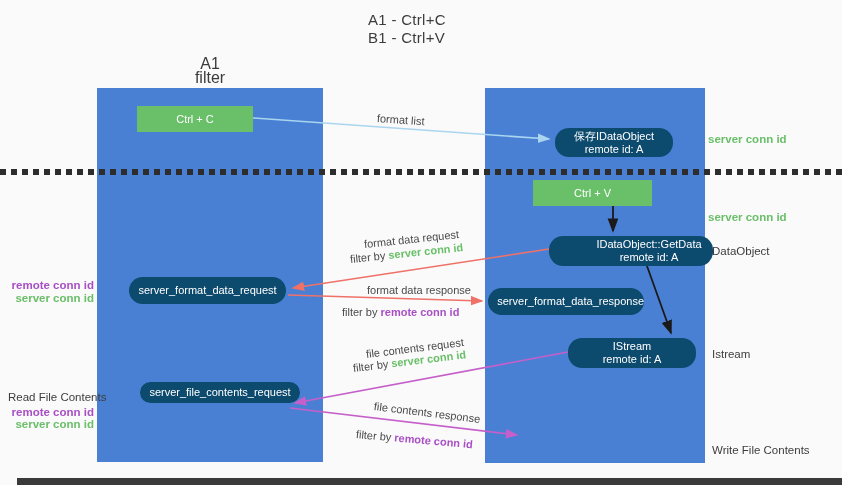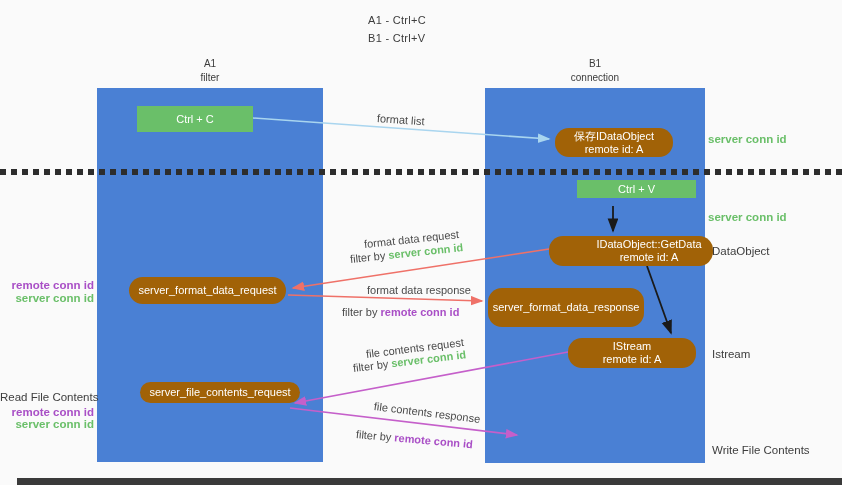--- a/index.html
+++ b/index.html
@@ -7,33 +7,33 @@
   #canvas{
     position:relative; width:842px; height:485px; margin:0 auto;
     background:#fafafa; overflow:hidden;
     font-family:"Liberation Sans", sans-serif;
   }
   .lane{
     position:absolute; background:#4a80d4; z-index:1;
   }
   .lane-header{
     position:absolute; z-index:3; text-align:center;
-    font-size:10px; color:#3b3b3b; line-height:14px;
+    font-size:16px; color:#3b3b3b; line-height:14px;
   }
   .title{
-    position:absolute; z-index:3; font-size:11px; color:#3c3c3c; line-height:18px;
+    position:absolute; z-index:3; font-size:15px; color:#3c3c3c; line-height:18px;
     letter-spacing:0.3px;
   }
   .node{
     position:absolute; z-index:3; color:#ffffff; text-align:center;
     display:flex; flex-direction:column; justify-content:center;
     font-size:11px; line-height:13px;
   }
   .node.green{ background:#6abf69; }
-  .node.orange{ background:#a16207;border-radius:14px; }
+  .node.orange{ background:#0c4a6e;border-radius:14px; }
   .side-label{
     position:absolute; z-index:3; font-size:11.5px; color:#3d3d3d; white-space:nowrap;
   }
   .side-label.green{ color:#6abf69; font-weight:bold; }
   .left-label-block{
     position:absolute; z-index:3; text-align:right; white-space:nowrap;
     font-size:11.5px; line-height:12.5px;
   }
   .left-label-block .dark{ color:#3d3d3d; }
   .left-label-block .green{ color:#6abf69; font-weight:bold; }
@@ -56,24 +56,20 @@
 <div id="canvas">
 
   <div class="title" style="left:368px; top:11px;">
     <div>A1 - Ctrl+C</div>
     <div>B1 - Ctrl+V</div>
   </div>
 
   <div class="lane-header" style="left:160px; top:57px; width:100px;">
     <div>A1</div>
     <div>filter</div>
-  </div>
-  <div class="lane-header" style="left:545px; top:57px; width:100px;">
-    <div>B1</div>
-    <div>connection</div>
   </div>
 
   <div class="lane" style="left:97px; top:88px; width:226px; height:374px;"></div>
   <div class="lane" style="left:485px; top:88px; width:220px; height:375px;"></div>
 
   <svg id="arrows" width="842" height="485">
     <defs>
       <marker id="mBlue" markerWidth="9" markerHeight="8" refX="7" refY="3" orient="auto">
           <path d="M0,0 L8,3 L0,6 Z" fill="#a9d5ef"></path>
         </marker>
@@ -104,47 +100,47 @@
     <div>server_format_data_request</div>
   </div>
   <div class="node orange" style="left:128px; top:382px; width:160px; height:21px;margin-left:12px;">
     <div>server_file_contents_request</div>
   </div>
 
   <div class="node orange" style="left:555px; top:128px; width:118px; height:29px;">
     <div>保存IDataObject</div>
     <div>remote id: A</div>
   </div>
-  <div class="node green" style="left:577px; top:180px; width:119px; height:18px;">
+  <div class="node green" style="left:533px; top:180px; width:119px; height:26px;">
     <div>Ctrl + V</div>
   </div>
   <div class="node orange" style="left:549px; top:236px; width:128px; height:30px;padding-left:36px;">
     <div>IDataObject::GetData</div>
     <div>remote id: A</div>
   </div>
-  <div class="node orange" style="left:488px; top:288px; width:156px; height:39px;">
+  <div class="node orange" style="left:488px; top:288px; width:156px; height:27px;text-align:right;">
     <div>server_format_data_response</div>
   </div>
   <div class="node orange" style="left:568px; top:338px; width:128px; height:30px;">
     <div>IStream</div>
     <div>remote id: A</div>
   </div>
 
   <div class="side-label green" style="left:708px; top:133px;">server conn id</div>
   <div class="side-label green" style="left:708px; top:211px;">server conn id</div>
   <div class="side-label" style="left:712px; top:245px;">DataObject</div>
   <div class="side-label" style="left:712px; top:348px;">Istream</div>
   <div class="side-label" style="left:712px; top:444px;">Write File Contents</div>
 
   <div class="left-label-block" style="left:0px; top:279px; width:94px;">
     <div class="purple">remote conn id</div>
     <div class="green">server conn id</div>
   </div>
   <div class="left-label-block" style="left:0px; top:391px; width:94px;">
-    <div class="dark" style="margin-bottom:2px;">Read File Contents</div>
+    <div class="dark" style="margin-bottom:2px;padding-left:8px;">Read File Contents</div>
     <div class="purple">remote conn id</div>
     <div class="green">server conn id</div>
   </div>
 
   <div class="arrow-label" style="left:377px; top:112px; transform:rotate(4deg);">format list</div>
 
   <div class="arrow-label" style="left:364px; top:238px; transform:rotate(-6deg);">format data request</div>
   <div class="arrow-label" style="left:350px; top:253px; transform:rotate(-6deg);">
     <span>filter by </span><span class="green">server conn id</span>
   </div>

